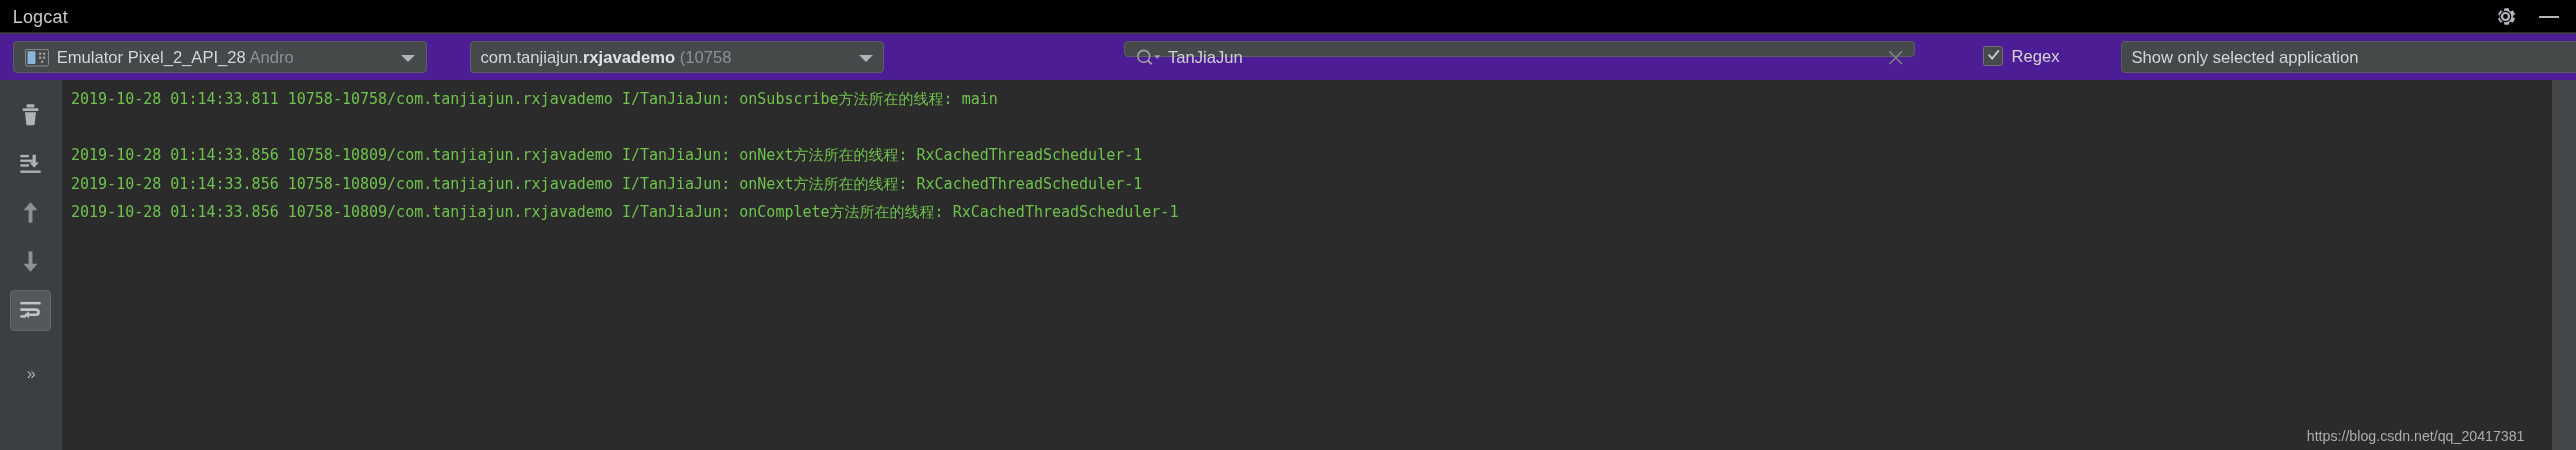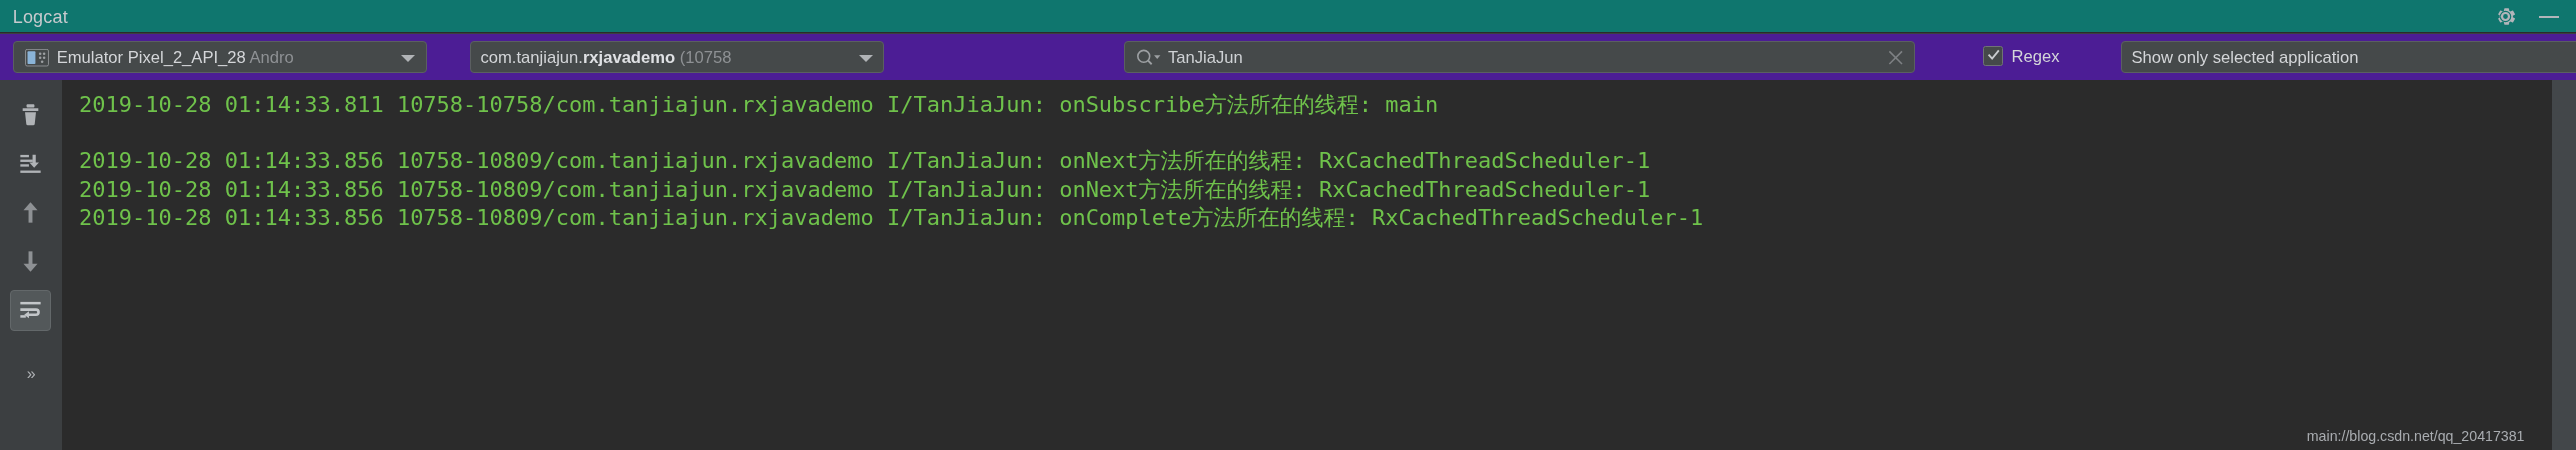--- a/index.html
+++ b/index.html
@@ -13,21 +13,21 @@
     overflow: hidden;
     font-family: "Liberation Sans", sans-serif;
     -webkit-font-smoothing: antialiased;
   }
 
   
   .titlebar {
     position: absolute;
     left: 0; top: 0;
     width: 2576px; height: 33px;
-    background: #0f766e;
+    background: #000000;
     border-bottom: 0.8px solid #2b2b2b;
     box-sizing: border-box;
   }
   .titlebar-label {
     position: absolute;
     left: 12.7px; top: 7.1px;
     font-size: 18px;
     color: #c8cace;
     letter-spacing: 0.2px;
   }
@@ -96,21 +96,21 @@
   #process-combo { left: 470px; width: 414px; }
   #process-combo .combo-text { max-width: 380px; }
 
   
   #level-combo { left: 931px; width: 164px; }
 
   
   .searchbox {
     position: absolute;
     left: 1124px; top: 7.1px;
-    width: 791px; height: 32px;
+    width: 791px; height: 16px;
     background: #45494a;
     border: 0.8px solid #5b5f61;
     border-radius: 4px;
     box-sizing: border-box;
   }
   .search-icon-wrap {
     position: absolute;
     left: 9.5px; top: 6.3px;
     width: 27px; height: 19px;
   }
@@ -198,23 +198,23 @@
   
   .console {
     position: absolute;
     left: 62px; top: 80px;
     width: 2491px; height: 371px;
     background: #2b2b2b;
     overflow: hidden;
   }
   .log-line {
     position: absolute;
-    left: 17px;
+    left: 9px;
     font-family: "DejaVu Sans Mono", monospace;
-    font-size: 22px;
+    font-size: 15px;
     color: #6fc24b;
     white-space: pre;
     letter-spacing: 0px;
   }
   .gutter-right {
     position: absolute;
     left: 2552px; top: 80px;
     width: 24px; height: 371px;
     background: #43474a;
   }
@@ -340,17 +340,17 @@
     <div class="chev">»</div>
   </div>
 </div>
 
 <div class="console">
   <div class="log-line" style="top:9.5px">2019-10-28 01:14:33.811 10758-10758/com.tanjiajun.rxjavademo I/TanJiaJun: onSubscribe方法所在的线程: main</div>
   <div class="log-line" style="top:66px">2019-10-28 01:14:33.856 10758-10809/com.tanjiajun.rxjavademo I/TanJiaJun: onNext方法所在的线程: RxCachedThreadScheduler-1</div>
   <div class="log-line" style="top:95px">2019-10-28 01:14:33.856 10758-10809/com.tanjiajun.rxjavademo I/TanJiaJun: onNext方法所在的线程: RxCachedThreadScheduler-1</div>
   <div class="log-line" style="top:123px">2019-10-28 01:14:33.856 10758-10809/com.tanjiajun.rxjavademo I/TanJiaJun: onComplete方法所在的线程: RxCachedThreadScheduler-1</div>
 
-  <div class="watermark">main://blog.csdn.net/qq_20417381</div>
+  <div class="watermark">https://blog.csdn.net/qq_20417381</div>
 </div>
 
 <div class="gutter-right"></div>
 
 
 </body></html>

